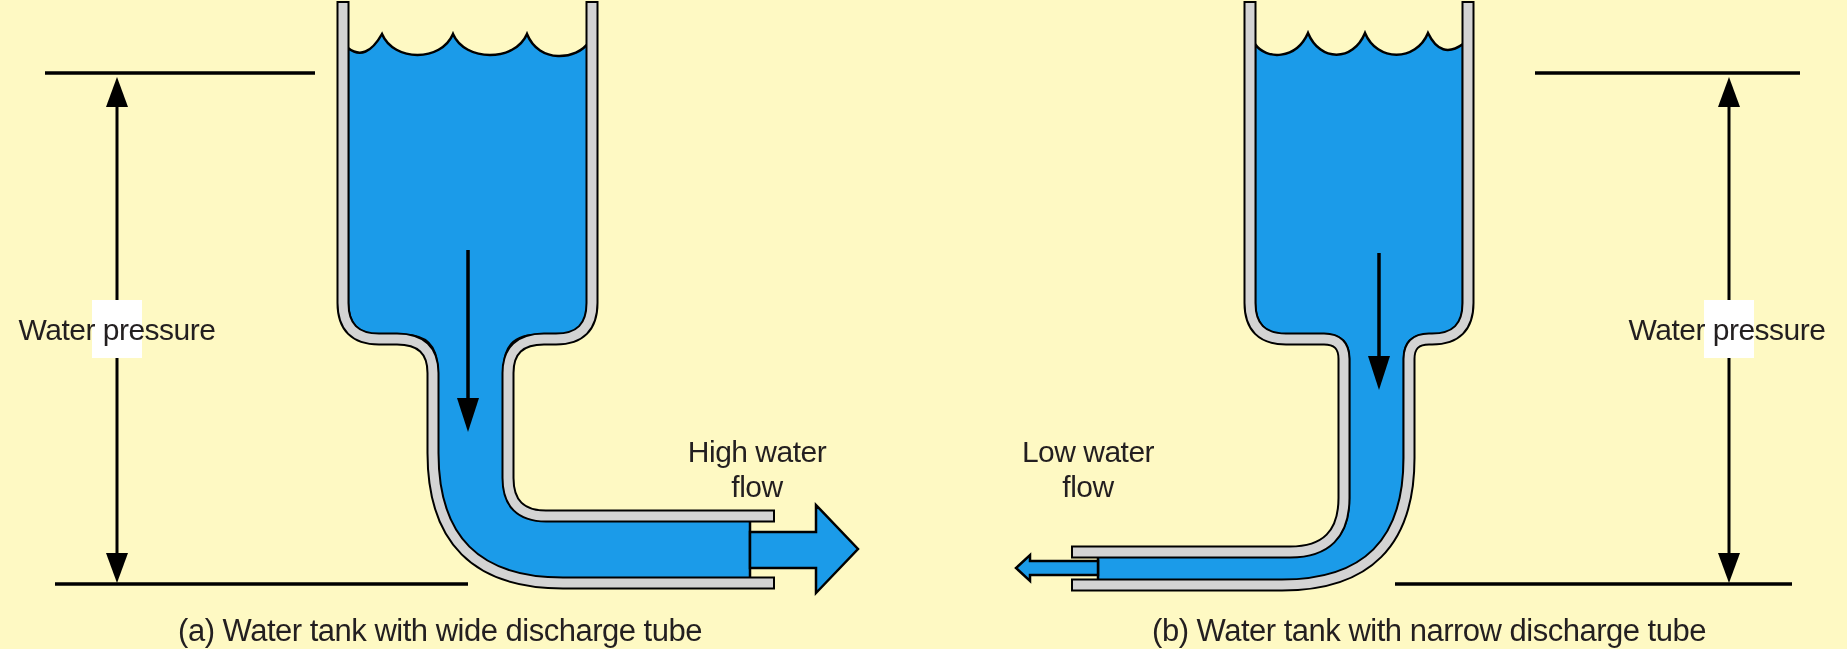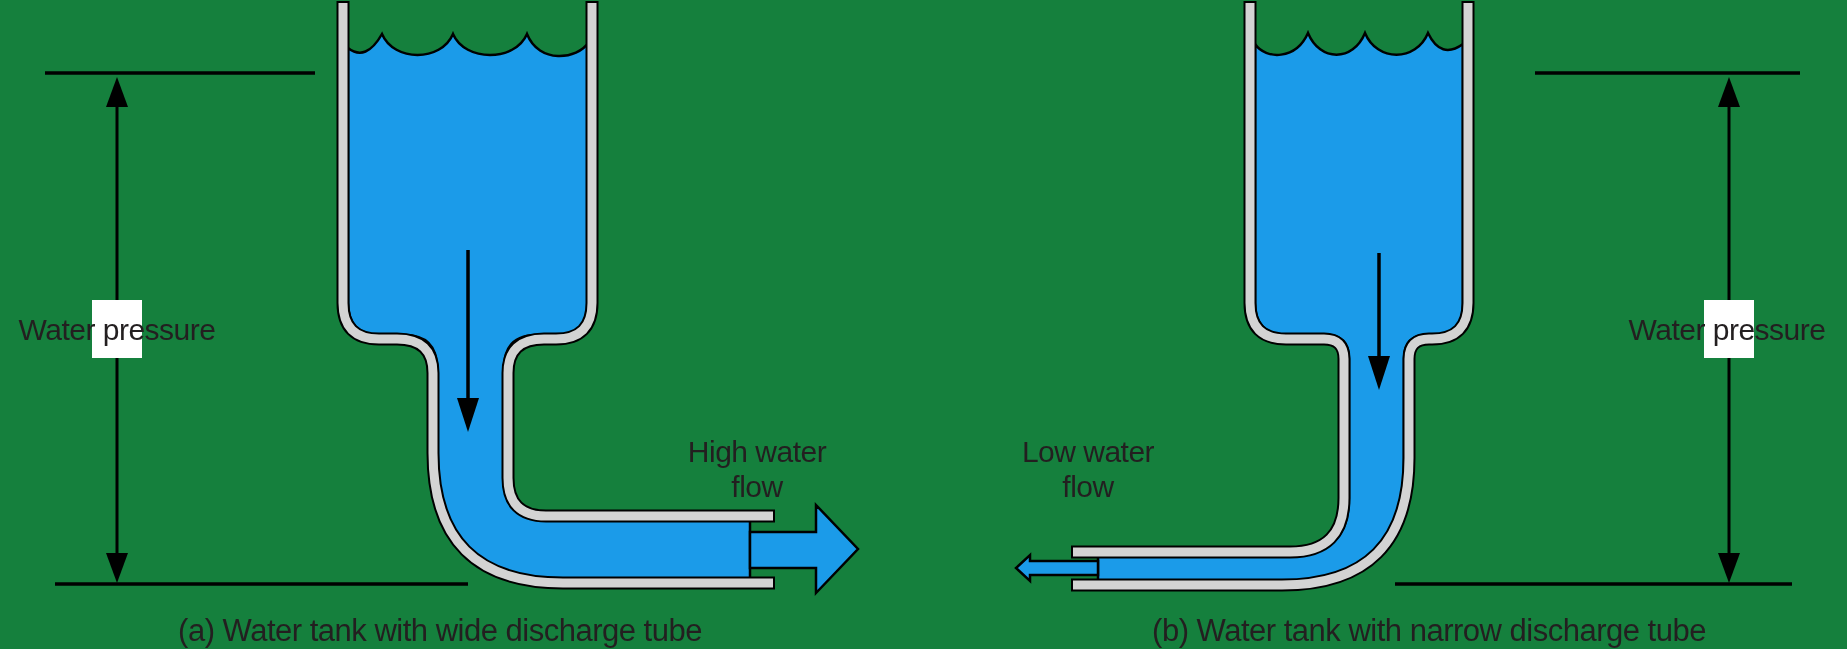--- a/index.html
+++ b/index.html
@@ -1,16 +1,16 @@
 <!DOCTYPE html>
 <html><head>
 <meta charset="utf-8">
 <style>
   html,body{margin:0;padding:0;background:#ffffff;}
-  .stage{position:relative;width:1847px;height:649px;background:#15803d;overflow:hidden;}
+  .stage{position:relative;width:1847px;height:649px;background:#fef9c3;overflow:hidden;}
   svg{display:block;}
   .lbl{font-family:"Liberation Sans",sans-serif;font-size:30px;letter-spacing:-0.5px;fill:#231F20;}
   .cap{font-family:"Liberation Sans",sans-serif;font-size:31px;letter-spacing:-0.5px;fill:#231F20;}
   .thinline{stroke:#000000;stroke-width:3.5;fill:none;}
   .dimline{stroke:#000000;stroke-width:3;fill:none;}
   .dimhead{fill:#000000;stroke:none;}
   .wall-outline{fill:none;stroke:#000000;stroke-width:13;stroke-linecap:butt;}
   .wall-fill{fill:none;stroke:#D3D3D3;stroke-width:9;stroke-linecap:butt;}
   .water{stroke:#000000;stroke-width:2.5;}
   .blockarrow{stroke:#000000;stroke-width:2.5;}

